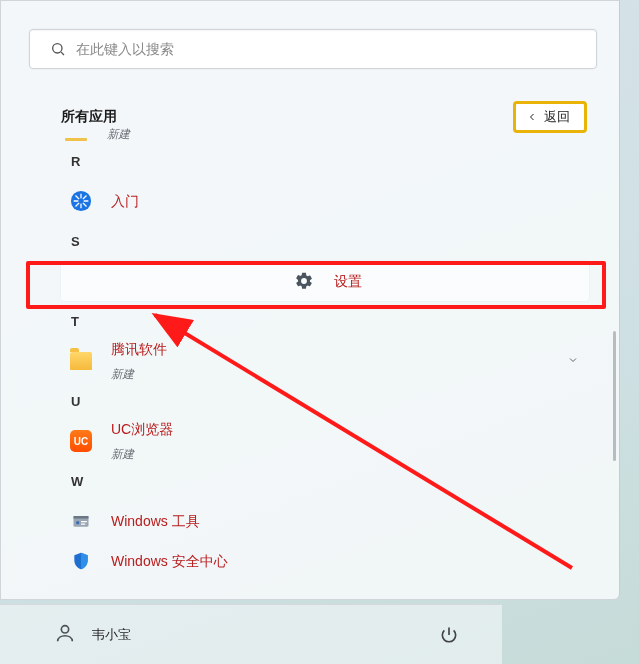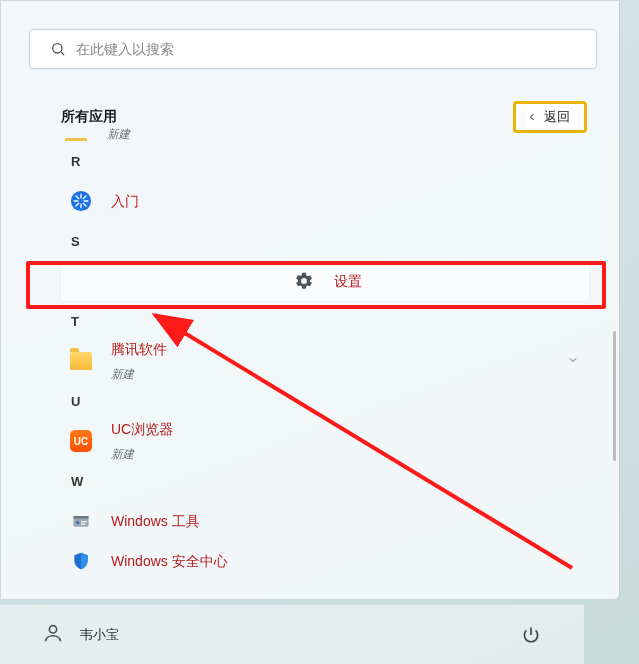--- a/index.html
+++ b/index.html
@@ -18,21 +18,21 @@
     .letter-row { height:40px; display:flex; align-items:center; padding-left:10px; }
     .letter { font-size:13px; font-weight:600; color:#333; }
     .icon-slot { width:24px; height:24px; display:flex; align-items:center; justify-content:center; margin-left:4px; margin-right:18px; flex:0 0 auto; }
     .labels { display:flex; flex-direction:column; line-height:1.15; }
     .label { font-size:14px; color:#b91c1c; }
     .sub { font-size:11.5px; color:#6b7075; margin-top:11px;font-style:italic; }
     .chev { position:absolute; right:10px; color:#666; }
     .cut-top { height:12px; display:flex; align-items:flex-end; padding-left:4px; }
     .cut-strip { width:22px; height:3px; background:#f1c24a; border-radius:1px; margin-right:20px; }
     
-    .user-bar { position:absolute; left:0; bottom:0; width:584px; height:60px; border-top:1px solid #d5d9dd; display:flex; align-items:center; padding:0 30px 0 42px; background:rgba(248,250,252,0.55); }
+    .user-bar { position:absolute; left:0; bottom:0; width:502px; height:60px; border-top:1px solid #d5d9dd; display:flex; align-items:center; padding:0 30px 0 54px; background:rgba(248,250,252,0.55); }
     .user-bar .avatar svg { width:22px; height:22px; color:#4b5055; }
     .user-bar .uname { font-size:13px; color:#222; margin-left:16px; }
     .power { position:absolute; right:40px; display:flex; align-items:center; justify-content:center; width:26px; height:26px; cursor:pointer; color:#444; }
     .panel::after { content:""; position:absolute; right:0; top:0; bottom:0; width:14px; background:transparent; }
     .scrollbar { position:absolute; right:3px; top:330px; width:3px; height:130px; background:#b8bcc1; border-radius:2px; }
     
     .annot { position:absolute; top:0; left:0; width:639px; height:664px; pointer-events:none; }
     .annot-box { position:absolute; top:261px; left:26px; width:580px; height:48px; border:4px solid #ff1a1a; border-radius:2px; }
     
     .settings-row { background:#fbfcfd; box-shadow:0 0 0 1px rgba(0,0,0,0.02);justify-content:center; }

